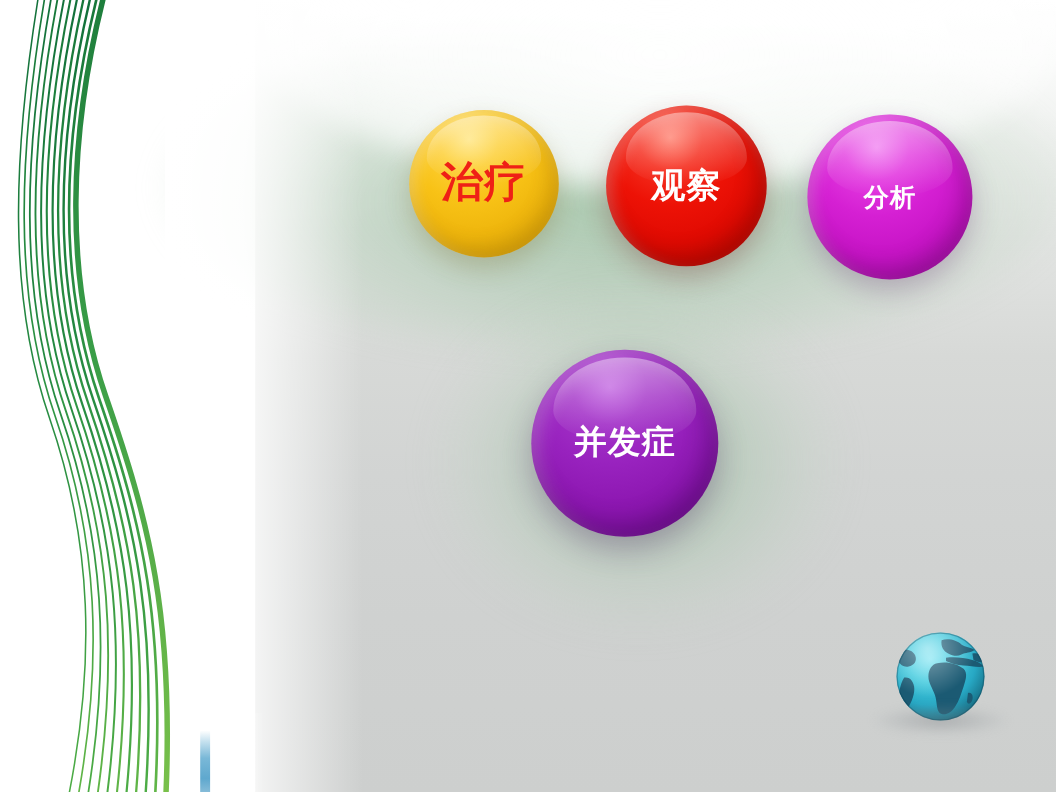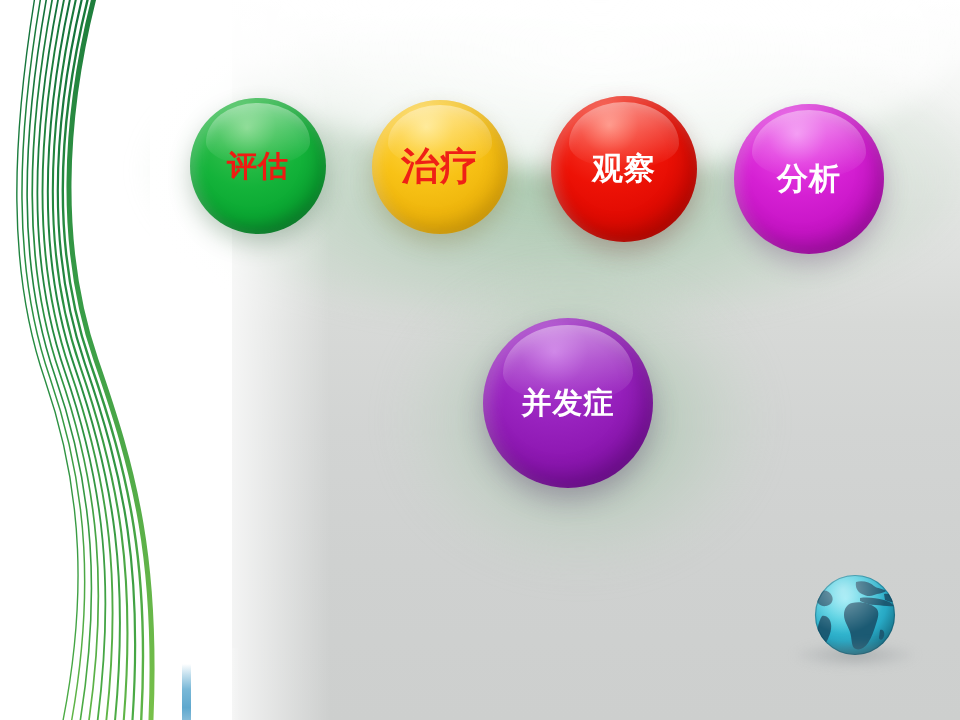--- a/index.html
+++ b/index.html
@@ -157,21 +157,21 @@
     align-items: center;
   }
   #sphere-magenta {
     left: 734px; top: 104px; width: 150px; height: 150px;
     background:
       radial-gradient(circle at 42% 20%, #f07df0 0%, #e33ae0 20%, #d520d3 42%, #c714c6 66%, #b310b5 88%, #96099a 100%);
     box-shadow: inset -7px -9px 20px rgba(60,0,60,0.30),
                 inset 5px 6px 14px rgba(255,255,255,0.26),
                 0 10px 24px rgba(90,30,100,0.26);
     color: #ffffff;
-    font-size: 31px;
+    font-size: 23px;
   }
   #sphere-purple {
     left: 483px; top: 318px; width: 170px; height: 170px;
     background:
       radial-gradient(circle at 42% 20%, #c060e0 0%, #a332c8 20%, #9822be 42%, #8c16b0 66%, #7d0fa0 88%, #660a86 100%);
     box-shadow: inset -8px -10px 22px rgba(40,0,55,0.32),
                 inset 6px 7px 16px rgba(255,255,255,0.25),
                 0 12px 26px rgba(70,20,90,0.28);
     color: #ffffff;
     font-size: 30px;
@@ -261,23 +261,20 @@
       <path d="M72 -10 C 41 130, 37 258, 75 368 C 113 478, 131 578, 113 740" stroke="url(#gl2)" stroke-width="2.0"></path>
       <path d="M66 -10 C 36 132, 32 260, 70 370 C 108 480, 124 582, 104 740" stroke="url(#gl1)" stroke-width="1.9"></path>
       <path d="M60 -10 C 31 134, 27 262, 65 372 C 103 482, 117 586, 95 740" stroke="url(#gl2)" stroke-width="1.8"></path>
       <path d="M54 -10 C 26 136, 22 264, 60 374 C 98 484, 110 590, 86 740" stroke="url(#gl1)" stroke-width="1.7"></path>
       <path d="M48 -10 C 21 138, 17 266, 55 376 C 93 486, 103 594, 77 740" stroke="url(#gl2)" stroke-width="1.6"></path>
       <path d="M42 -10 C 16 140, 12 268, 50 378 C 88 488, 96 598, 68 740" stroke="url(#gl1)" stroke-width="1.5"></path>
       <path d="M36 -10 C 11 142, 7 270, 45 380 C 83 490, 89 602, 59 740" stroke="url(#gl2)" stroke-width="1.4"></path>
     </g>
   </svg>
 
-  <div class="sphere" id="sphere-green">
-    <span class="lbl">评估</span>
-  </div>
 
   <div class="sphere" id="sphere-yellow">
     <span class="lbl">治疗</span>
   </div>
 
   <div class="sphere" id="sphere-red">
     <span class="lbl">观察</span>
   </div>
 
   <div class="sphere" id="sphere-magenta">

